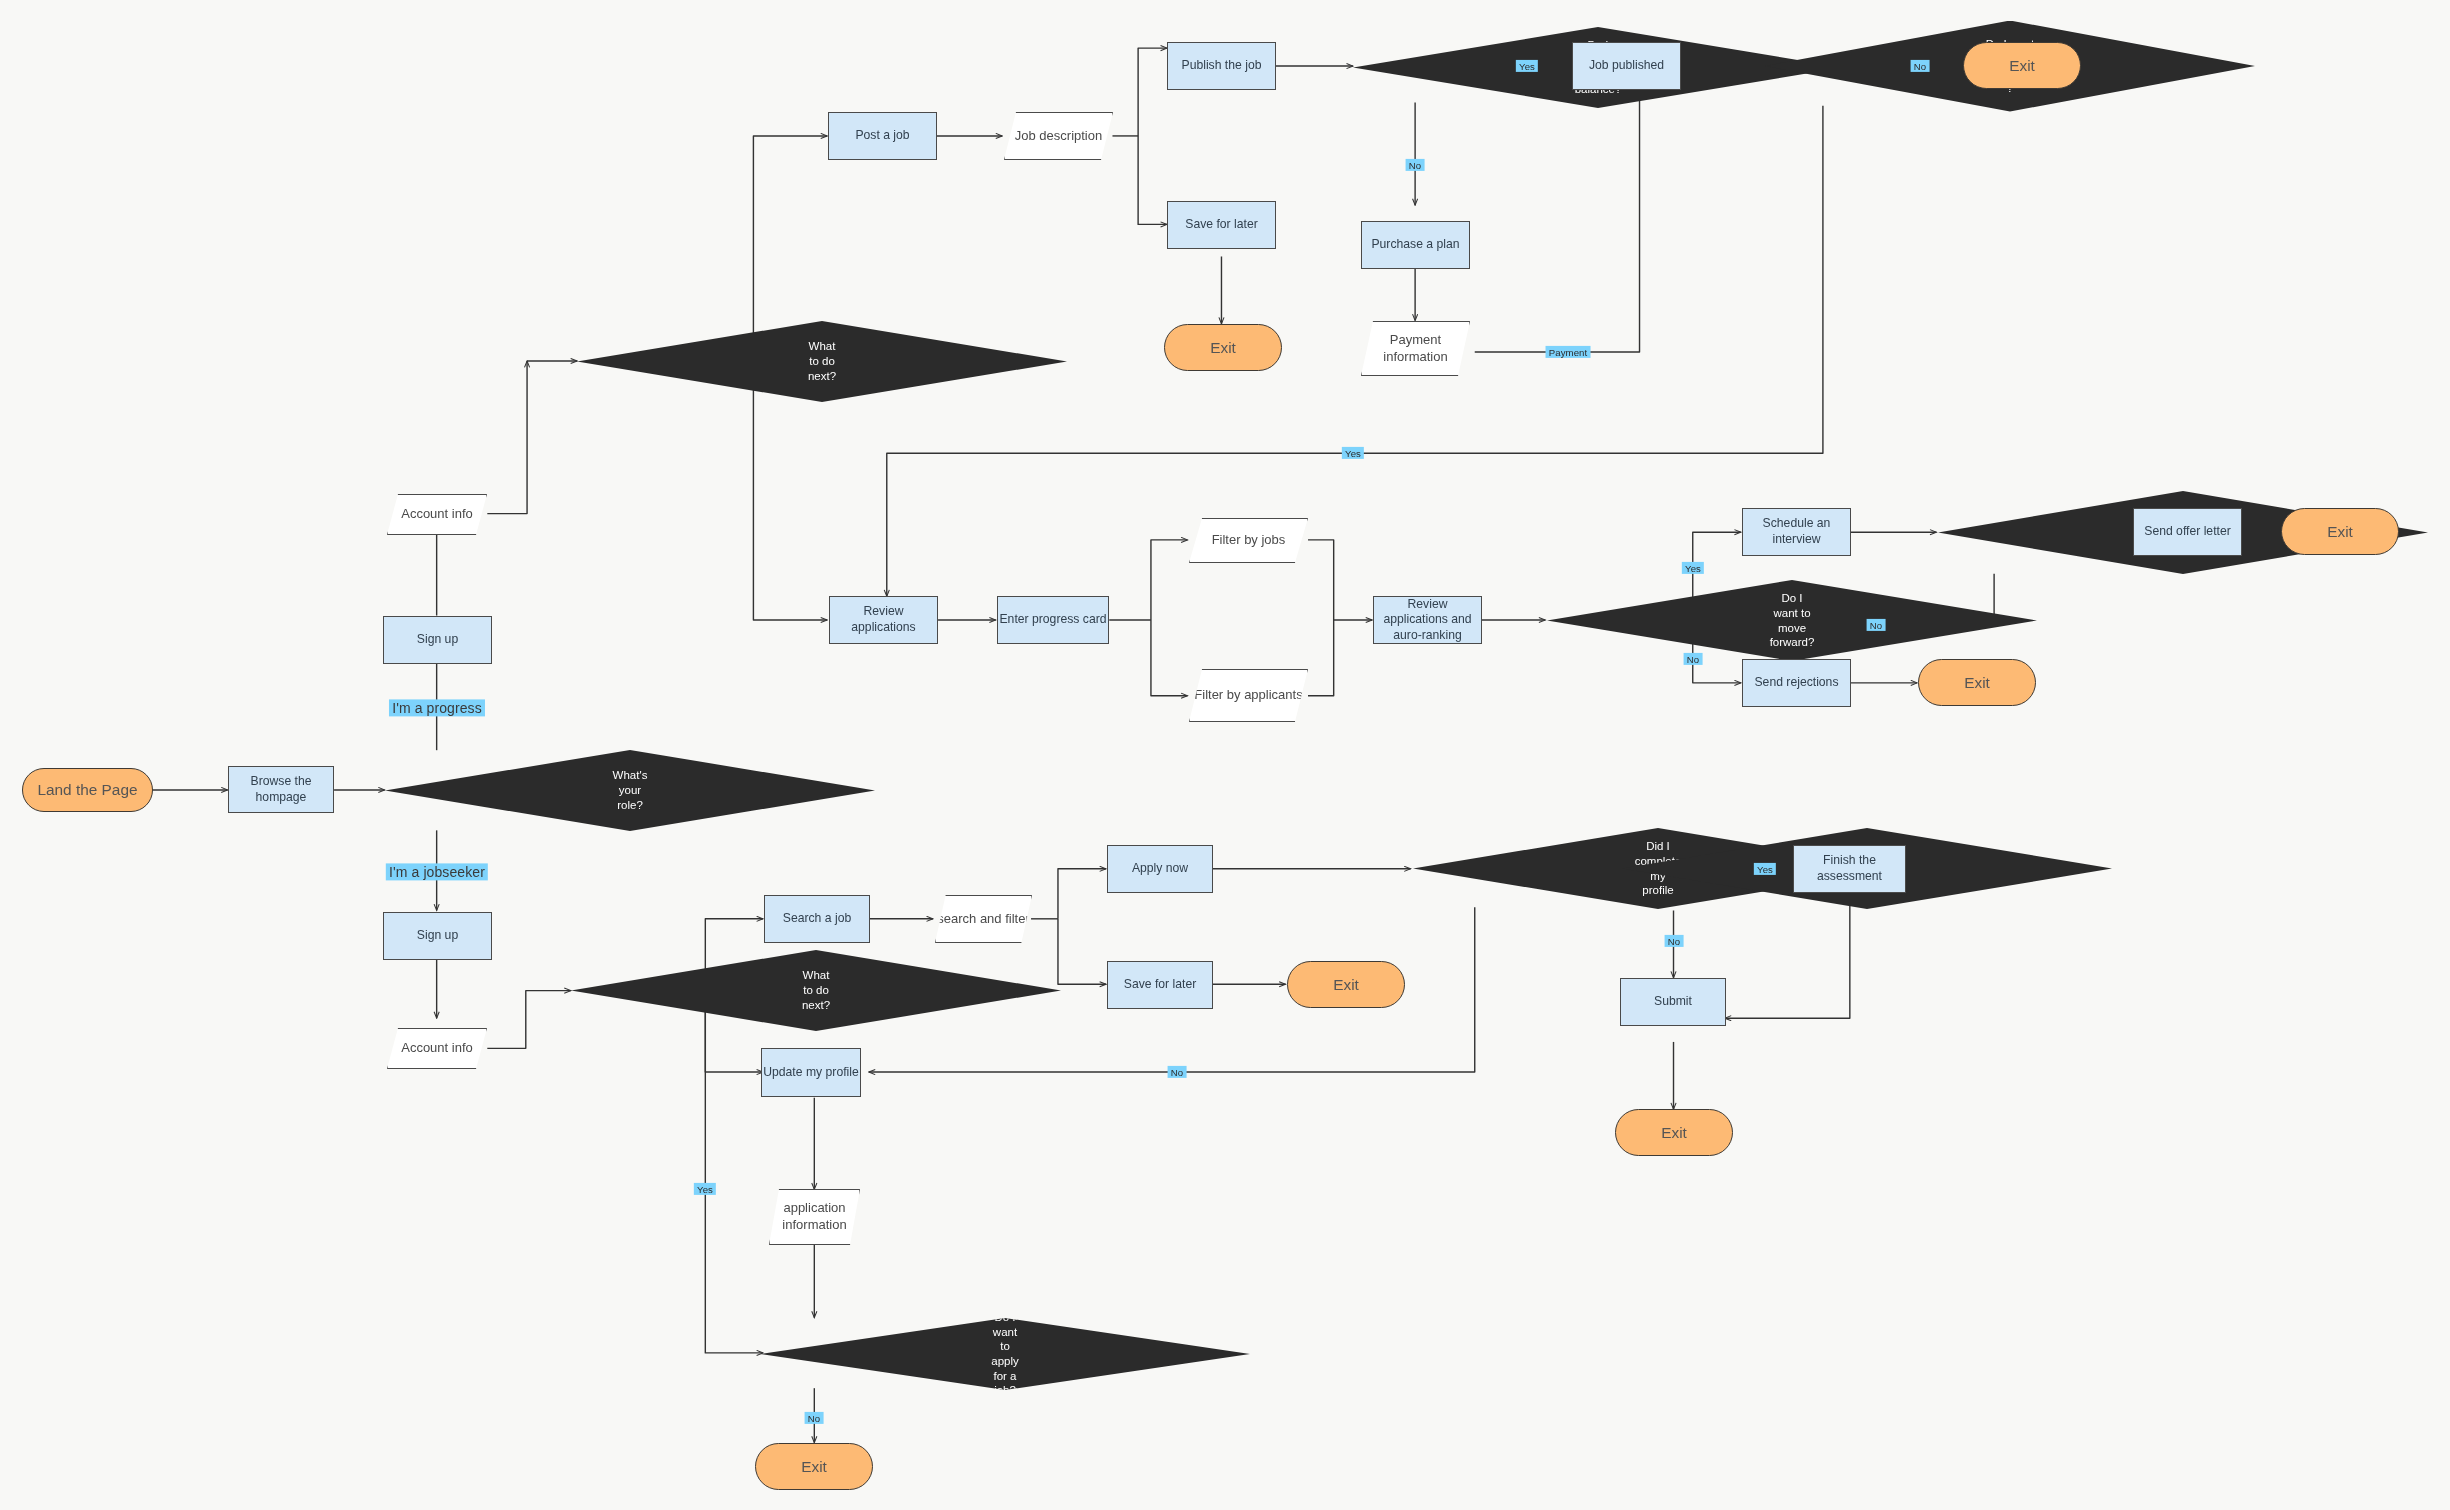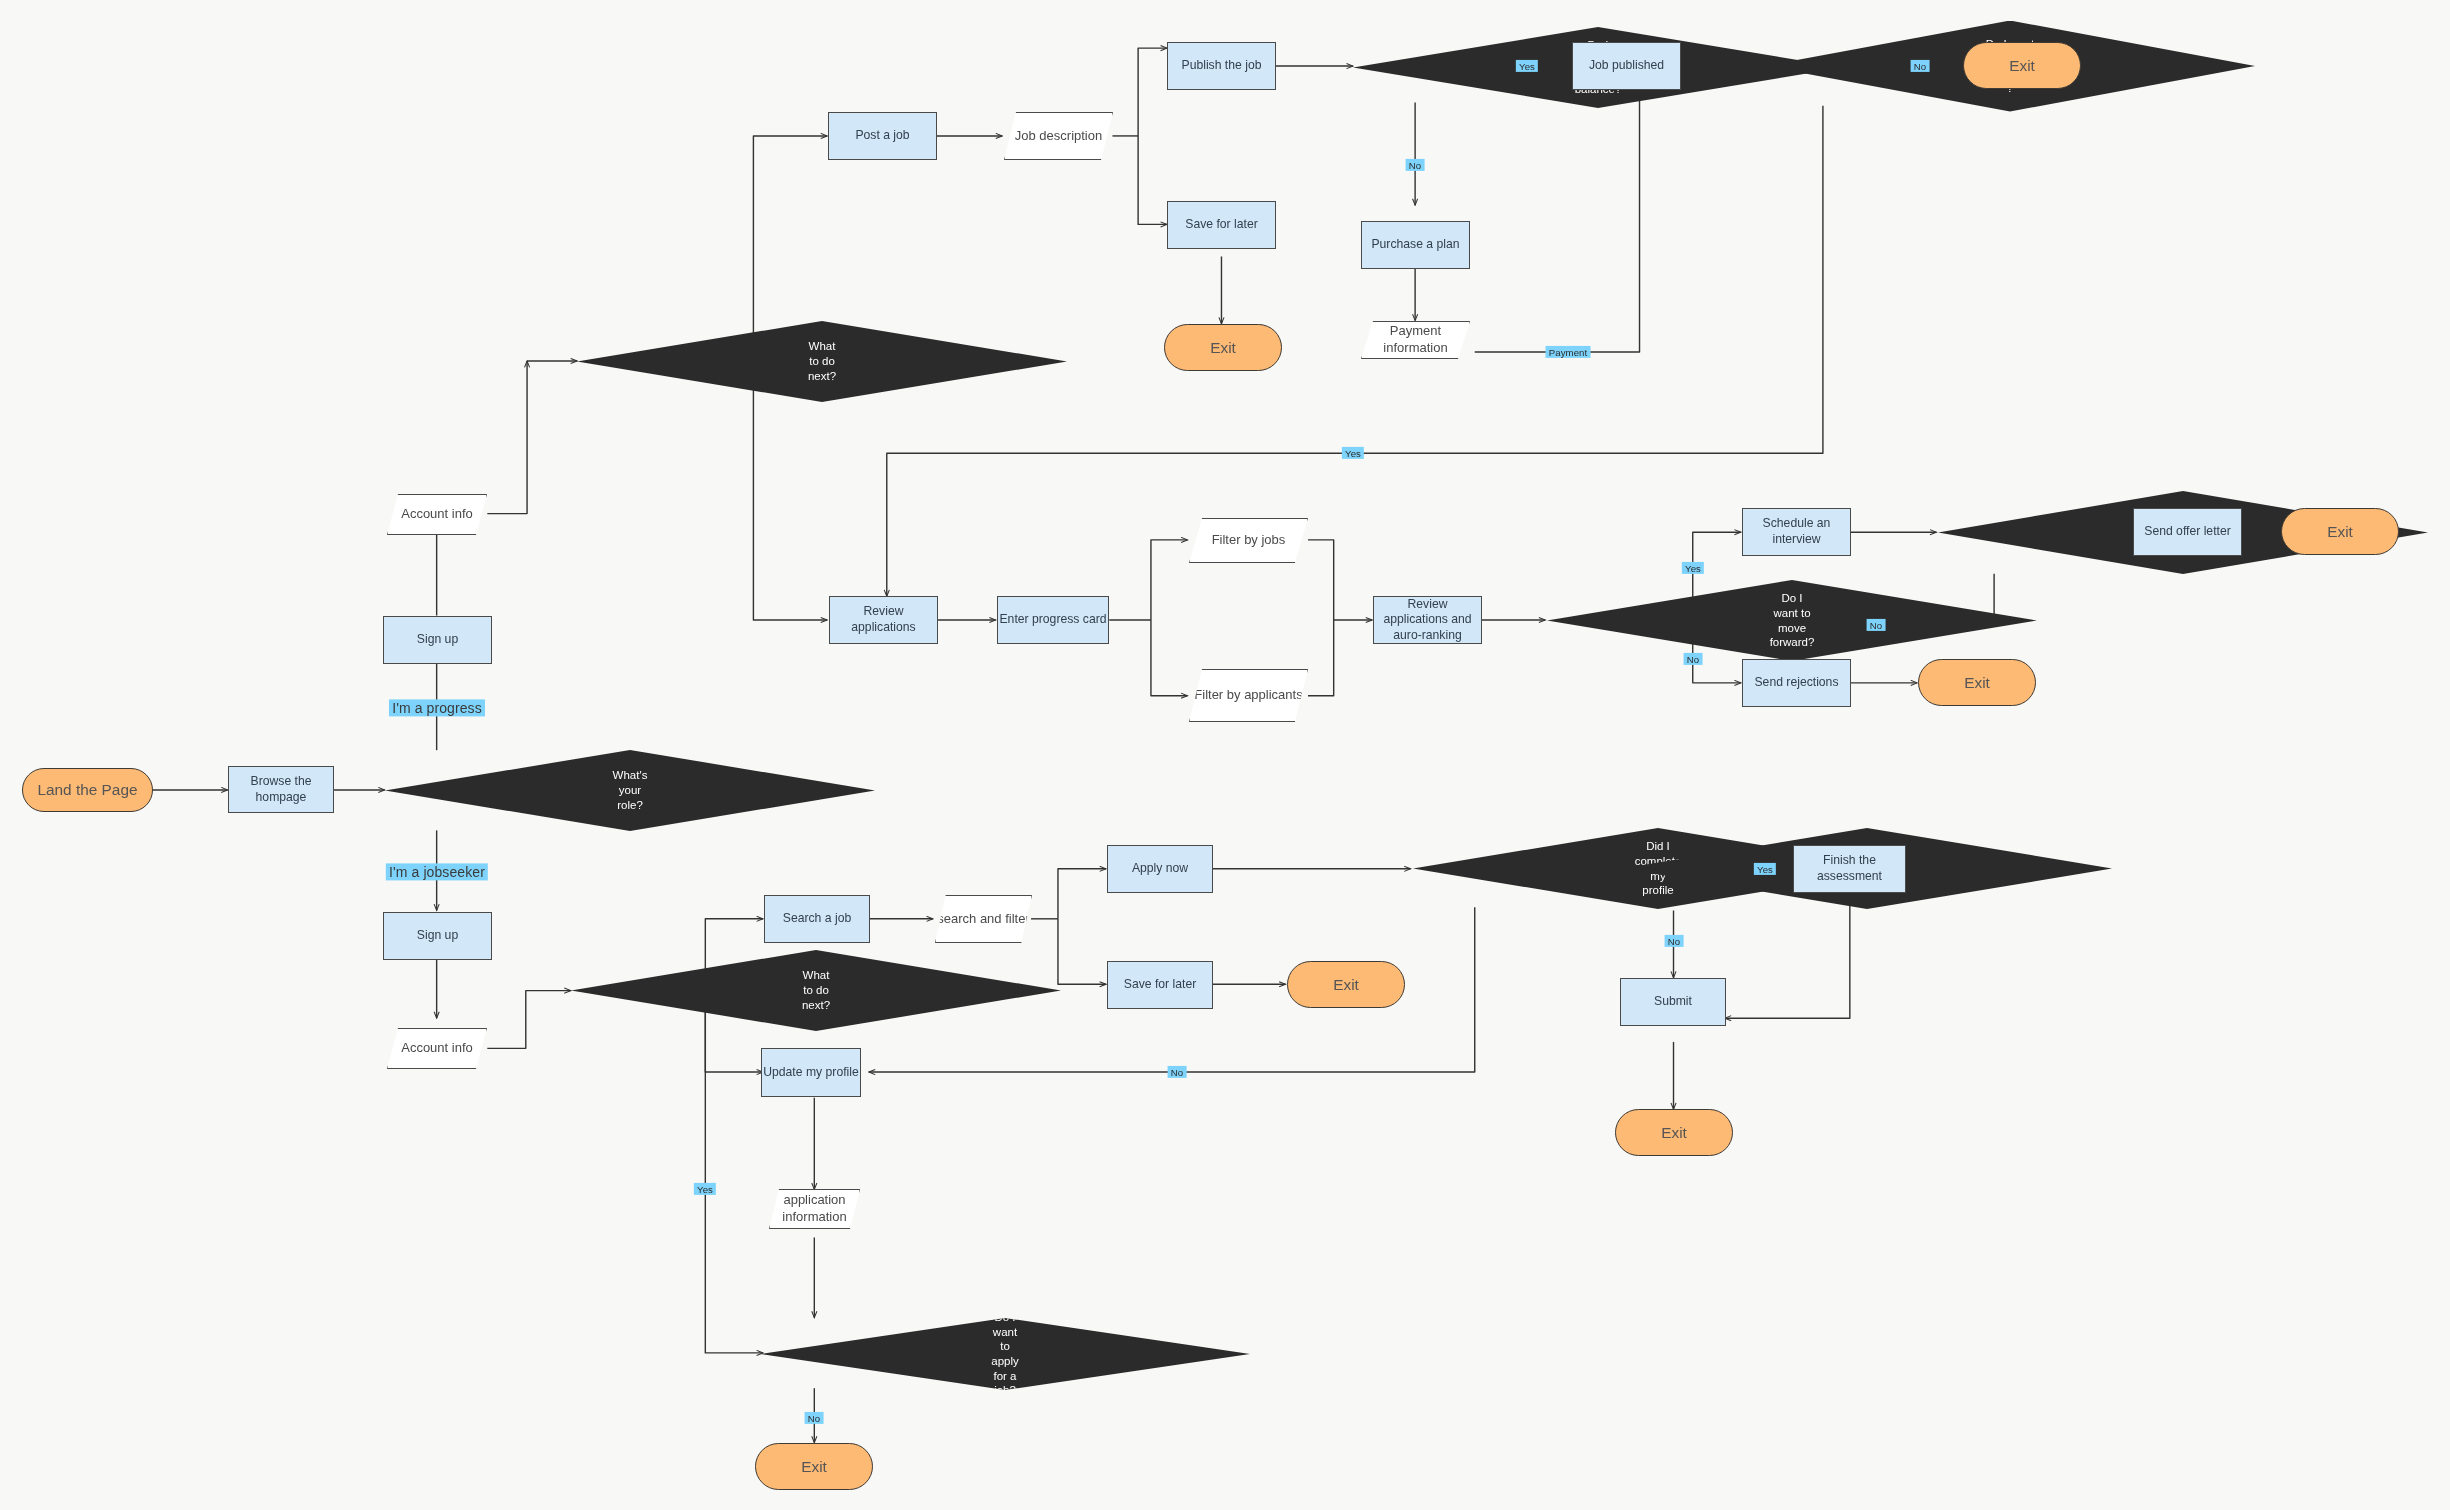--- a/index.html
+++ b/index.html
@@ -179,21 +179,21 @@
   </div>
 
   <div class="node dec" style="left:1353px;top:27px;width:126px;height:81px;">
     <span>Do I have enough balance?</span>
   </div>
 
   <div class="node proc" style="left:1361px;top:197px;width:109px;height:48px;margin-top:24px;">
     <span>Purchase a plan</span>
   </div>
 
-  <div class="node io" style="left:1361px;top:321px;width:109px;height:38px;align-items:center;">
+  <div class="node io" style="left:1361px;top:321px;width:109px;height:55px;align-items:center;">
     <span>Payment information</span>
   </div>
 
   <div class="node proc" style="left:1572px;top:42px;width:109px;height:48px;">
     <span>Job published</span>
   </div>
 
   <div class="node dec" style="left:1765px;top:20.5px;width:117px;height:91px;">
     <span>Do I want to review applications ?</span>
   </div>
@@ -283,21 +283,21 @@
   </div>
 
   <div class="node dec" style="left:1413px;top:828px;width:126px;height:81px;">
     <span>Did I complete my profile</span>
   </div>
 
   <div class="node proc" style="left:761px;top:1048px;width:100px;height:49px;">
     <span>Update my profile</span>
   </div>
 
-  <div class="node io" style="left:769px;top:1189px;width:91px;height:40px;">
+  <div class="node io" style="left:769px;top:1189px;width:91px;height:56px;">
     <span>application information</span>
   </div>
 
   <div class="node dec" style="left:760px;top:1318px;width:109px;height:72px;">
     <span>Do I want to apply for a job?</span>
   </div>
 
   <div class="node term" style="left:755px;top:1443px;width:118px;height:47px;">
     <span>Exit</span>
   </div>

